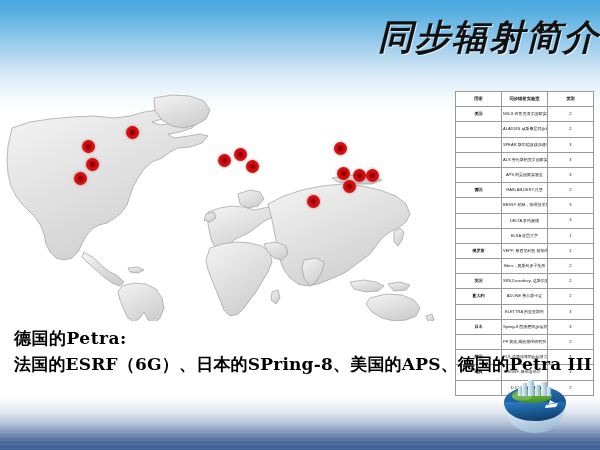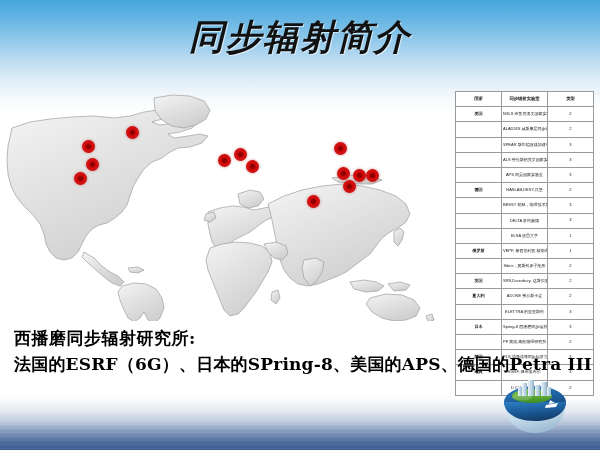--- a/index.html
+++ b/index.html
@@ -58,21 +58,21 @@
         rgba(255,255,255,0.08) 1px,
         rgba(0,0,0,0.0) 1px,
         rgba(0,0,0,0.0) 4px);
     opacity: .85;
   }
   
   .title {
     position: absolute;
     left: 0; top: 14px;
     width: 600px;
-    text-align: center;
+    text-align: right;
     font-family: "DejaVu Serif", "Liberation Serif", serif;
     font-size: 35px;
     font-weight: bold;
     font-style: italic;
     letter-spacing: 2px;
     color: #111111;
     text-shadow: 1px 1px 0 rgba(255,255,255,.6);
     white-space: nowrap;
   }
   
@@ -364,21 +364,21 @@
         <tr>
           <td class="country"></td>
           <td class="lab">D CI,Lure, 奥塞</td>
           <td class="type">2</td>
         </tr>
       </tbody>
     </table>
   </div>
 
   <div class="caption">
-    <div class="line1">西播磨同步辐射研究所:</div>
+    <div class="line1">德国的Petra:</div>
     <div class="line2">法国的ESRF（6G）、日本的SPring-8、美国的APS、德国的Petra III （6G）</div>
   </div>
 
   <div class="globe">
     <svg width="74" height="56" viewBox="0 0 74 56" xmlns="http://www.w3.org/2000/svg">
       <defs>
         <linearGradient id="oceanG" x1="0" y1="0" x2="0.3" y2="1">
           <stop offset="0%" stop-color="#2f7fc4"></stop>
           <stop offset="50%" stop-color="#1c5f9e"></stop>
           <stop offset="100%" stop-color="#14406e"></stop>

